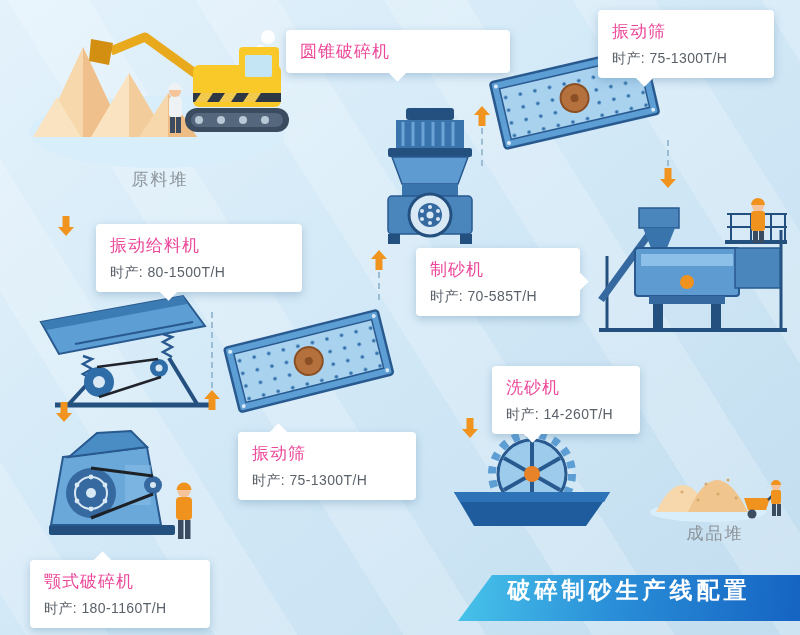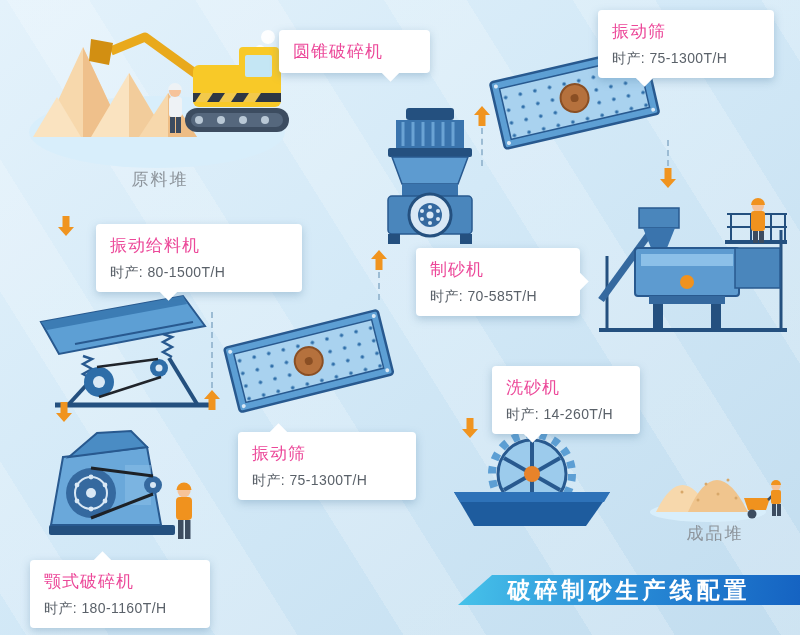--- a/index.html
+++ b/index.html
@@ -14,24 +14,24 @@
   .callout { position:absolute; background:#ffffff; border-radius:4px; padding:10px 14px;
              box-shadow:0 3px 9px rgba(84,128,163,.35); z-index:5; }
   .callout-title { font-size:17px; color:#ec4899; font-weight:500; letter-spacing:1px; }
   .callout-capacity { font-size:14px; color:#5a6169; margin-top:7px; letter-spacing:.4px; }
   .pointer { position:absolute; width:13px; height:13px; background:#fff; transform:rotate(45deg); }
   .pointer-bottom { bottom:-6px; }
   .pointer-top { top:-6px; }
   .pointer-right { right:-6px; top:50%; margin-top:-7px; }
   .dash { position:absolute; width:0; border-left:2px dashed #9cbcd4; z-index:1; }
   .arrow { position:absolute; z-index:4; line-height:0; }
-  .banner { position:absolute; left:458px; top:575px; width:342px; height:30px; z-index:6;
+  .banner { position:absolute; left:458px; top:575px; width:342px; height:46px; z-index:6;
             background:linear-gradient(95deg,#47c3ea 0%,#2a8fd8 45%,#1563c2 100%);
             clip-path:polygon(34px 0,100% 0,100% 100%,0 100%);
-            display:flex; align-items:center; justify-content:center; }
+            display:flex; align-items:flex-start; justify-content:center; }
   .banner-text { color:#ffffff; font-size:23px; font-weight:bold; letter-spacing:4px; }
 </style>
 </head>
 <body>
 
 <div class="stage">
   <div class="stripes"></div>
 
   <div class="dash" style="left:211px;top:312px;height:76px"></div>
   <div class="dash" style="left:378px;top:272px;height:28px"></div>
@@ -296,21 +296,21 @@
     </svg>
   </div>
   <div class="scene-label" style="left:655px;top:522px;width:120px">成品堆</div>
 
   <div class="callout" style="left:96px;top:224px;width:206px">
     <div class="pointer pointer-bottom" style="left:66px"></div>
     <div class="callout-title">振动给料机</div>
     <div class="callout-capacity">时产: 80-1500T/H</div>
   </div>
 
-  <div class="callout" style="left:279px;top:30px;width:151px">
+  <div class="callout" style="left:286px;top:30px;width:224px">
     <div class="pointer pointer-bottom" style="left:105px"></div>
     <div class="callout-title">圆锥破碎机</div>
   </div>
 
   <div class="callout" style="left:598px;top:10px;width:176px">
     <div class="pointer pointer-bottom" style="left:40px"></div>
     <div class="callout-title">振动筛</div>
     <div class="callout-capacity">时产: 75-1300T/H</div>
   </div>
 

